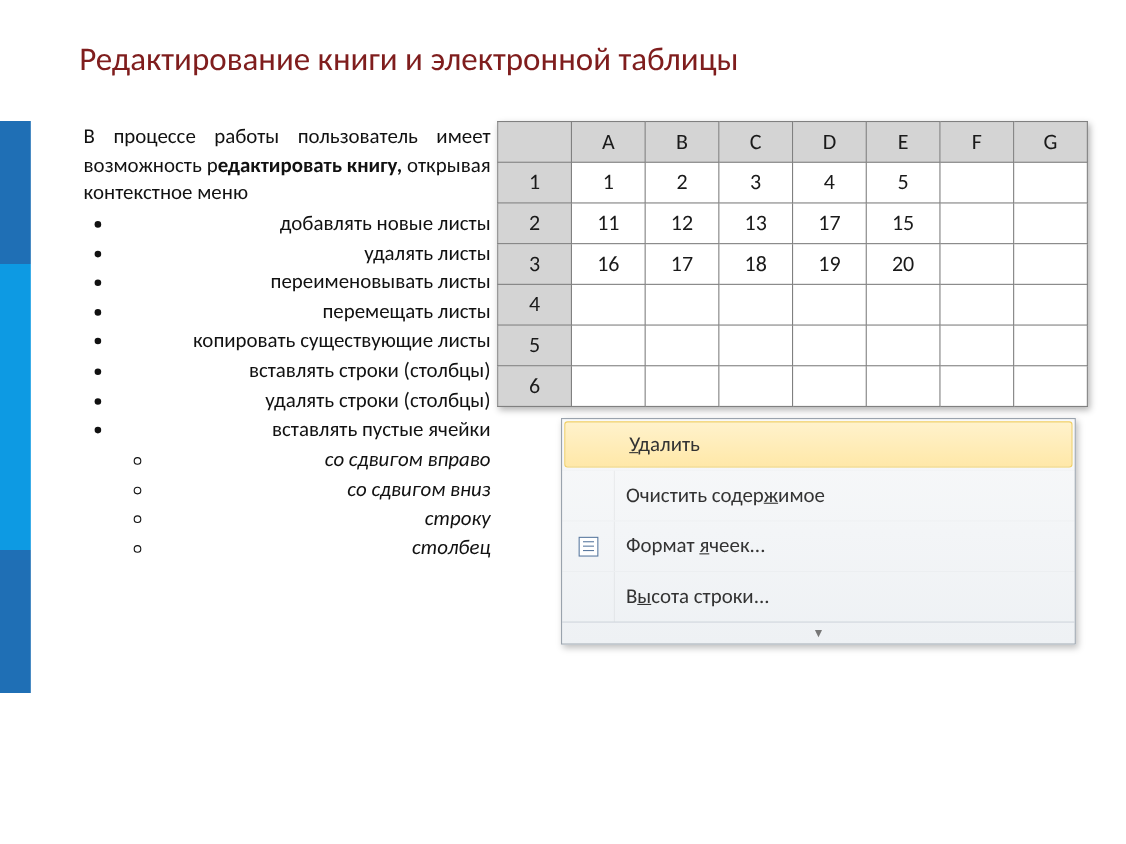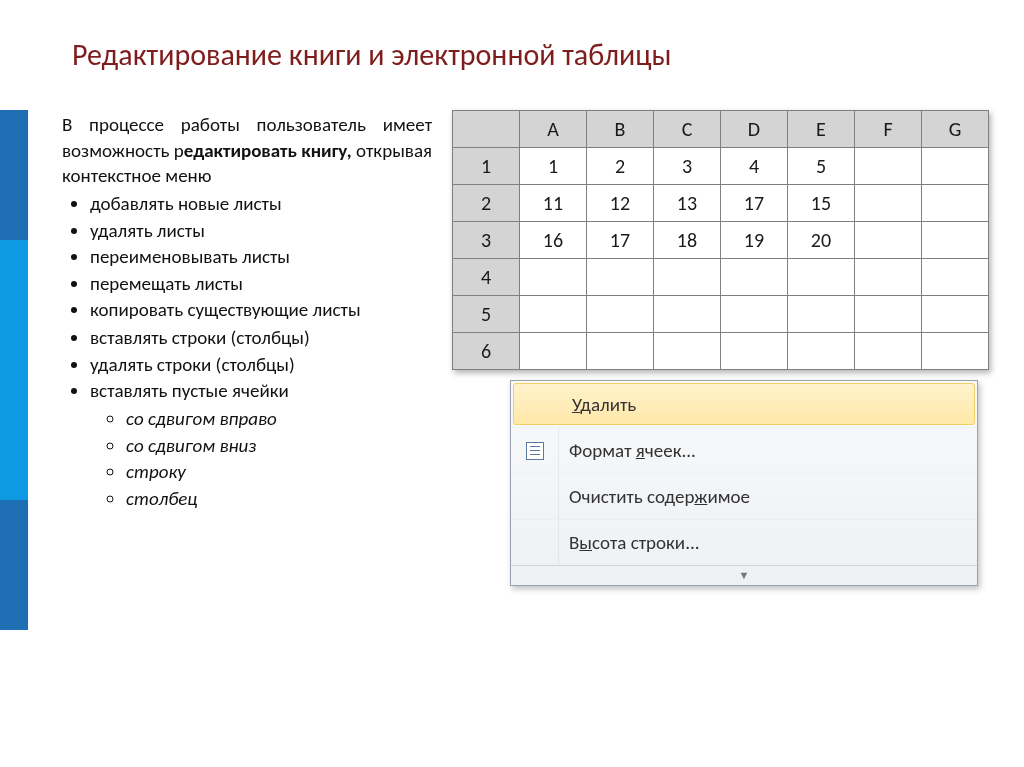--- a/index.html
+++ b/index.html
@@ -29,31 +29,31 @@
     position: absolute;
     left: 72px;
     top: 36px;
     font-size: 30px;
     font-weight: 400;
     color: #7f1d1d;
   }
 
   .left-text {
     position: absolute;
-    left: 62px;
+    left: 76px;
     top: 112px;
     width: 370px;
     font-size: 19px;
     line-height: 1.35;
     color: #111;
   }
   .left-text .intro { text-align: justify; }
   .left-text ul { margin: 2px 0 2px 28px; padding: 0; }
   .left-text ul ul { margin-left: 36px; font-style: italic; }
-  .left-text li { margin: 1px 0; }
+  .left-text li { margin: 1px 0; text-align: right; }
   .left-text .b { font-weight: 700; }
 
   
   .sheet {
     position: absolute;
     left: 452px;
     top: 110px;
     border-collapse: collapse;
     box-shadow: 2px 3px 6px rgba(0,0,0,0.3);
     font-size: 20px;
@@ -240,29 +240,29 @@
   </tr>
 </tbody>
   </table>
 
 <div class="ctx">
   <div class="ctx-row sel">
     <div class="ctx-ic"></div>
     <div class="ctx-label"><span></span><span class="u">У</span><span>далить</span></div>
   </div>
   <div class="ctx-row">
+    <div class="ctx-ic"></div>
+    <div class="ctx-label"><span>Очистить содер</span><span class="u">ж</span><span>имое</span></div>
+  </div>
+  <div class="ctx-row">
     <div class="ctx-ic">
         <div class="fmt-icon"></div>
       </div>
     <div class="ctx-label"><span>Формат </span><span class="u">я</span><span>чеек...</span></div>
   </div>
   <div class="ctx-row">
     <div class="ctx-ic"></div>
-    <div class="ctx-label"><span>Очистить содер</span><span class="u">ж</span><span>имое</span></div>
-  </div>
-  <div class="ctx-row">
-    <div class="ctx-ic"></div>
     <div class="ctx-label"><span>В</span><span class="u">ы</span><span>сота строки...</span></div>
   </div>
   <div class="ctx-tail">
       <span>▼</span>
     </div>
 </div>
 
 </body></html>

